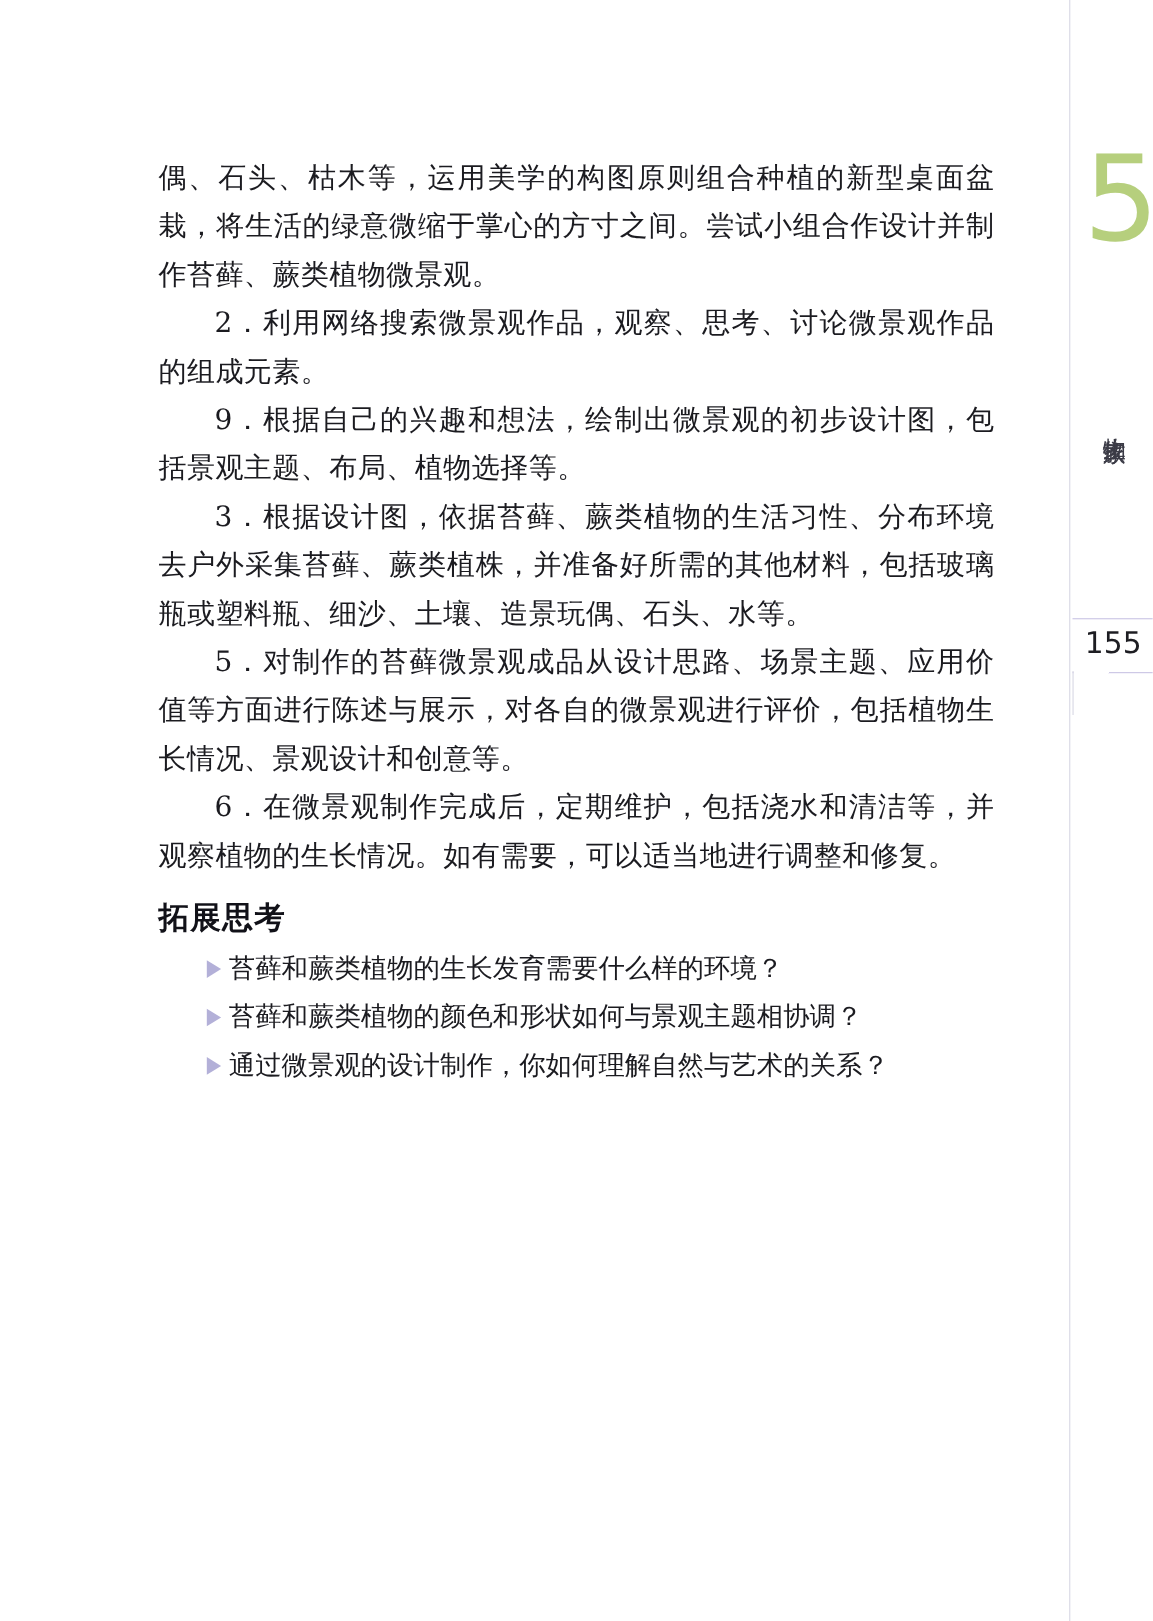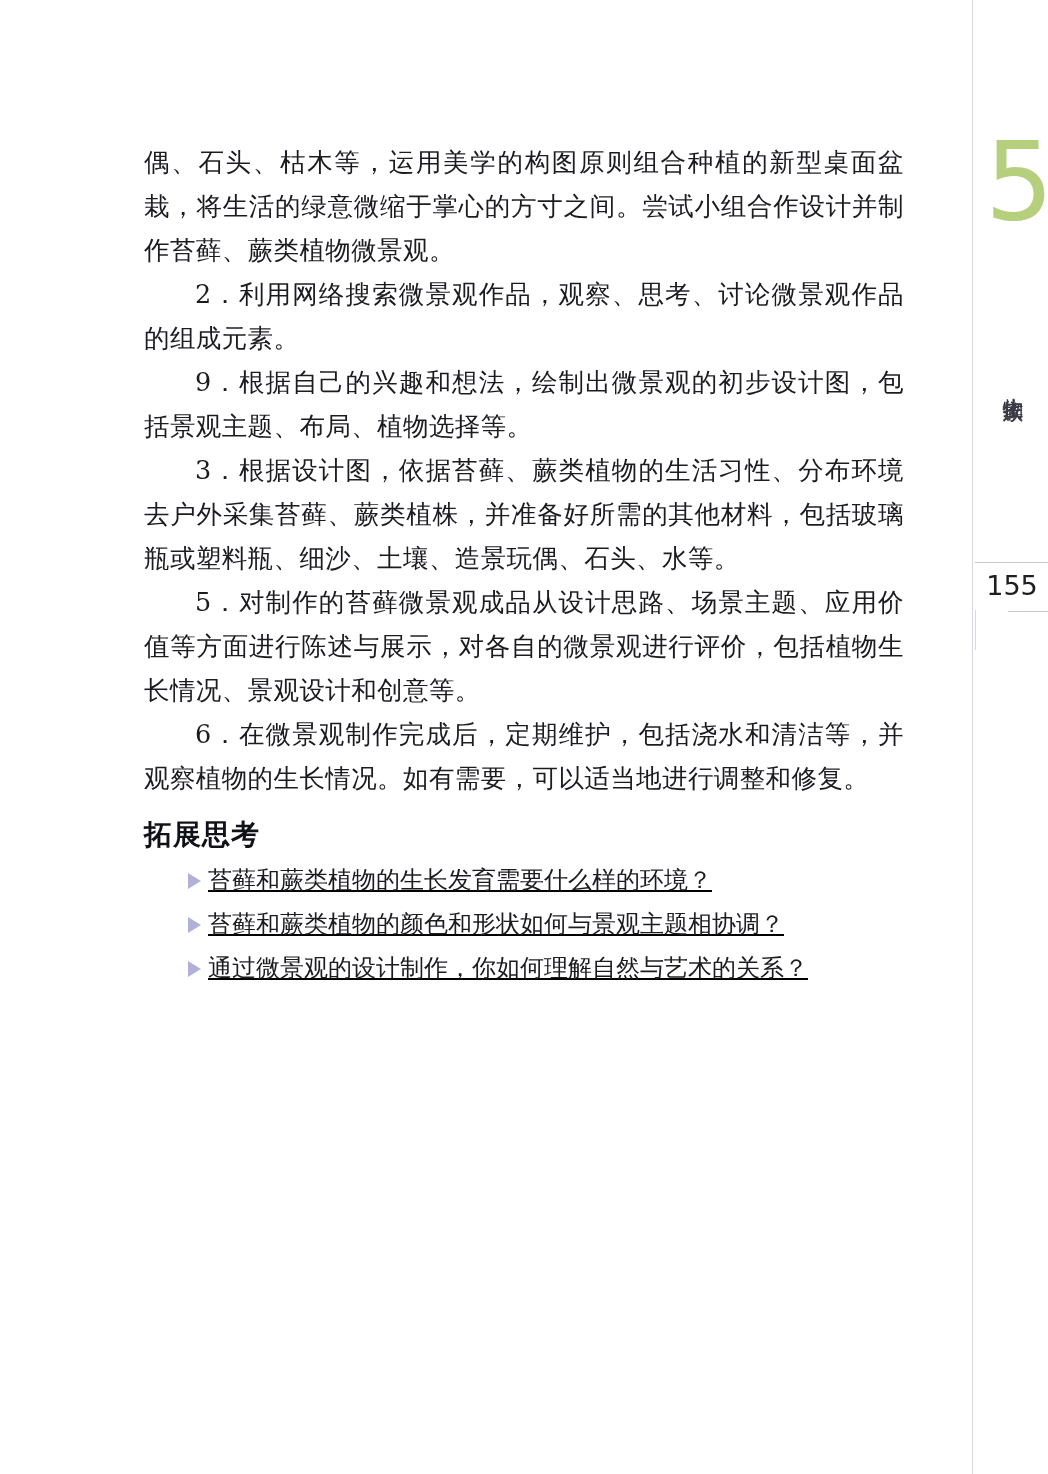--- a/index.html
+++ b/index.html
@@ -134,21 +134,20 @@
     font-size: 28px;
     font-weight: bold;
     color: #111118;
     letter-spacing: 1px;
   }
 
   ul.q-list {
     list-style: none;
     margin: 4px 0 0 0;
     padding: 0;
-    text-decoration: underline;
   }
   ul.q-list li {
     position: relative;
     padding-left: 64px;
     font-size: 24px;
     line-height: 44px;
     color: #1b1b20;
     font-family: "DejaVu Serif", "Liberation Serif", serif;
   }
   .tri {

